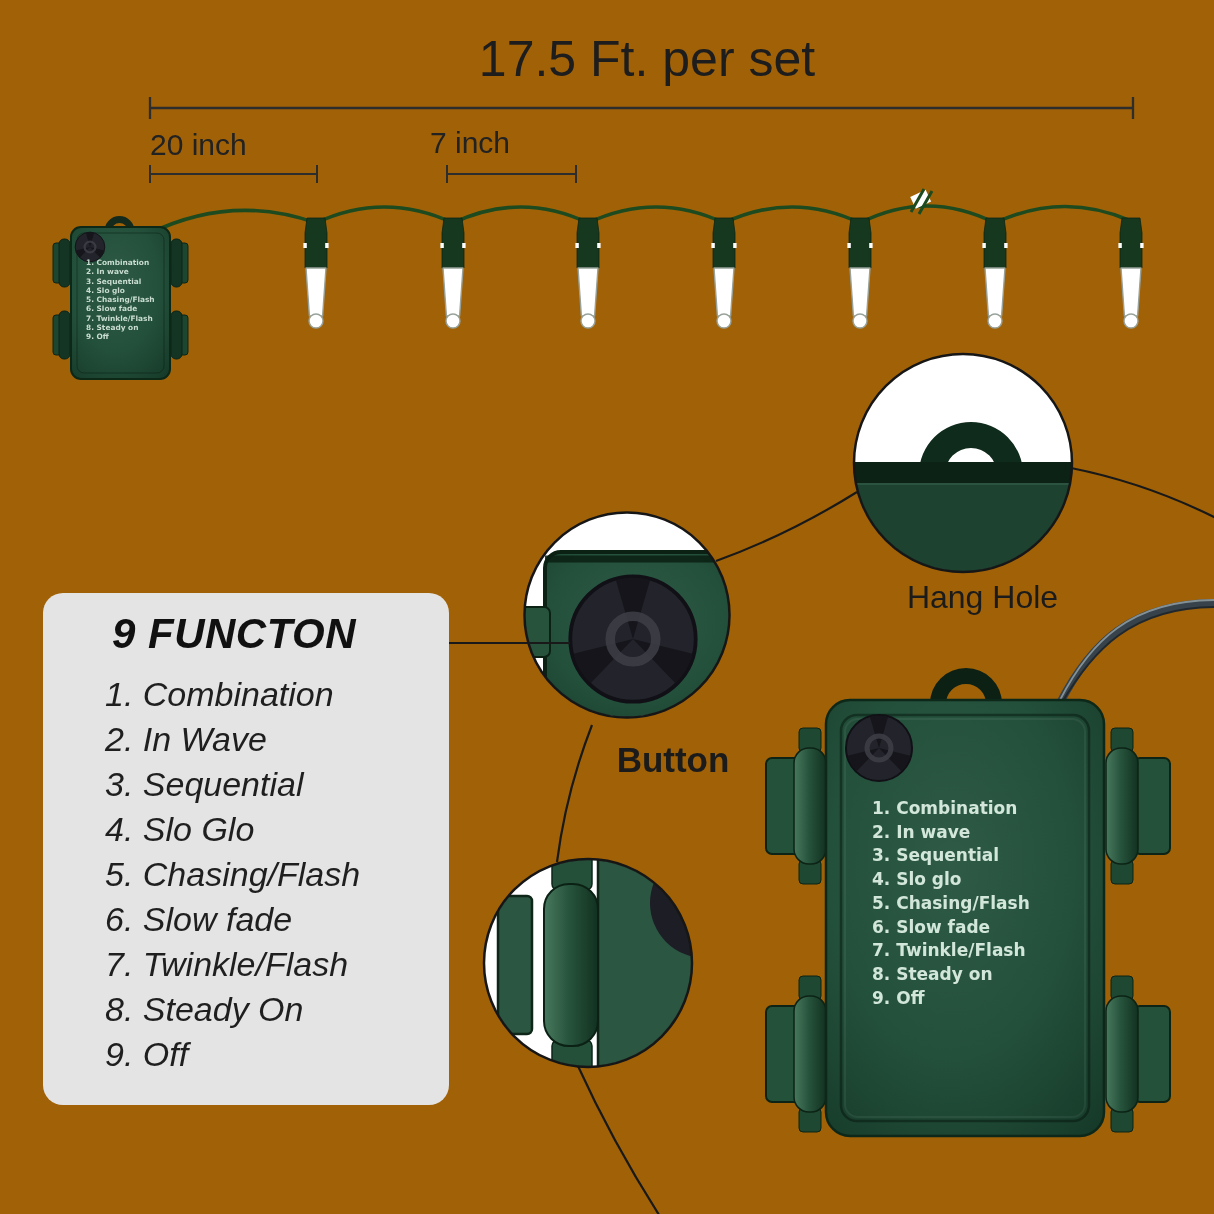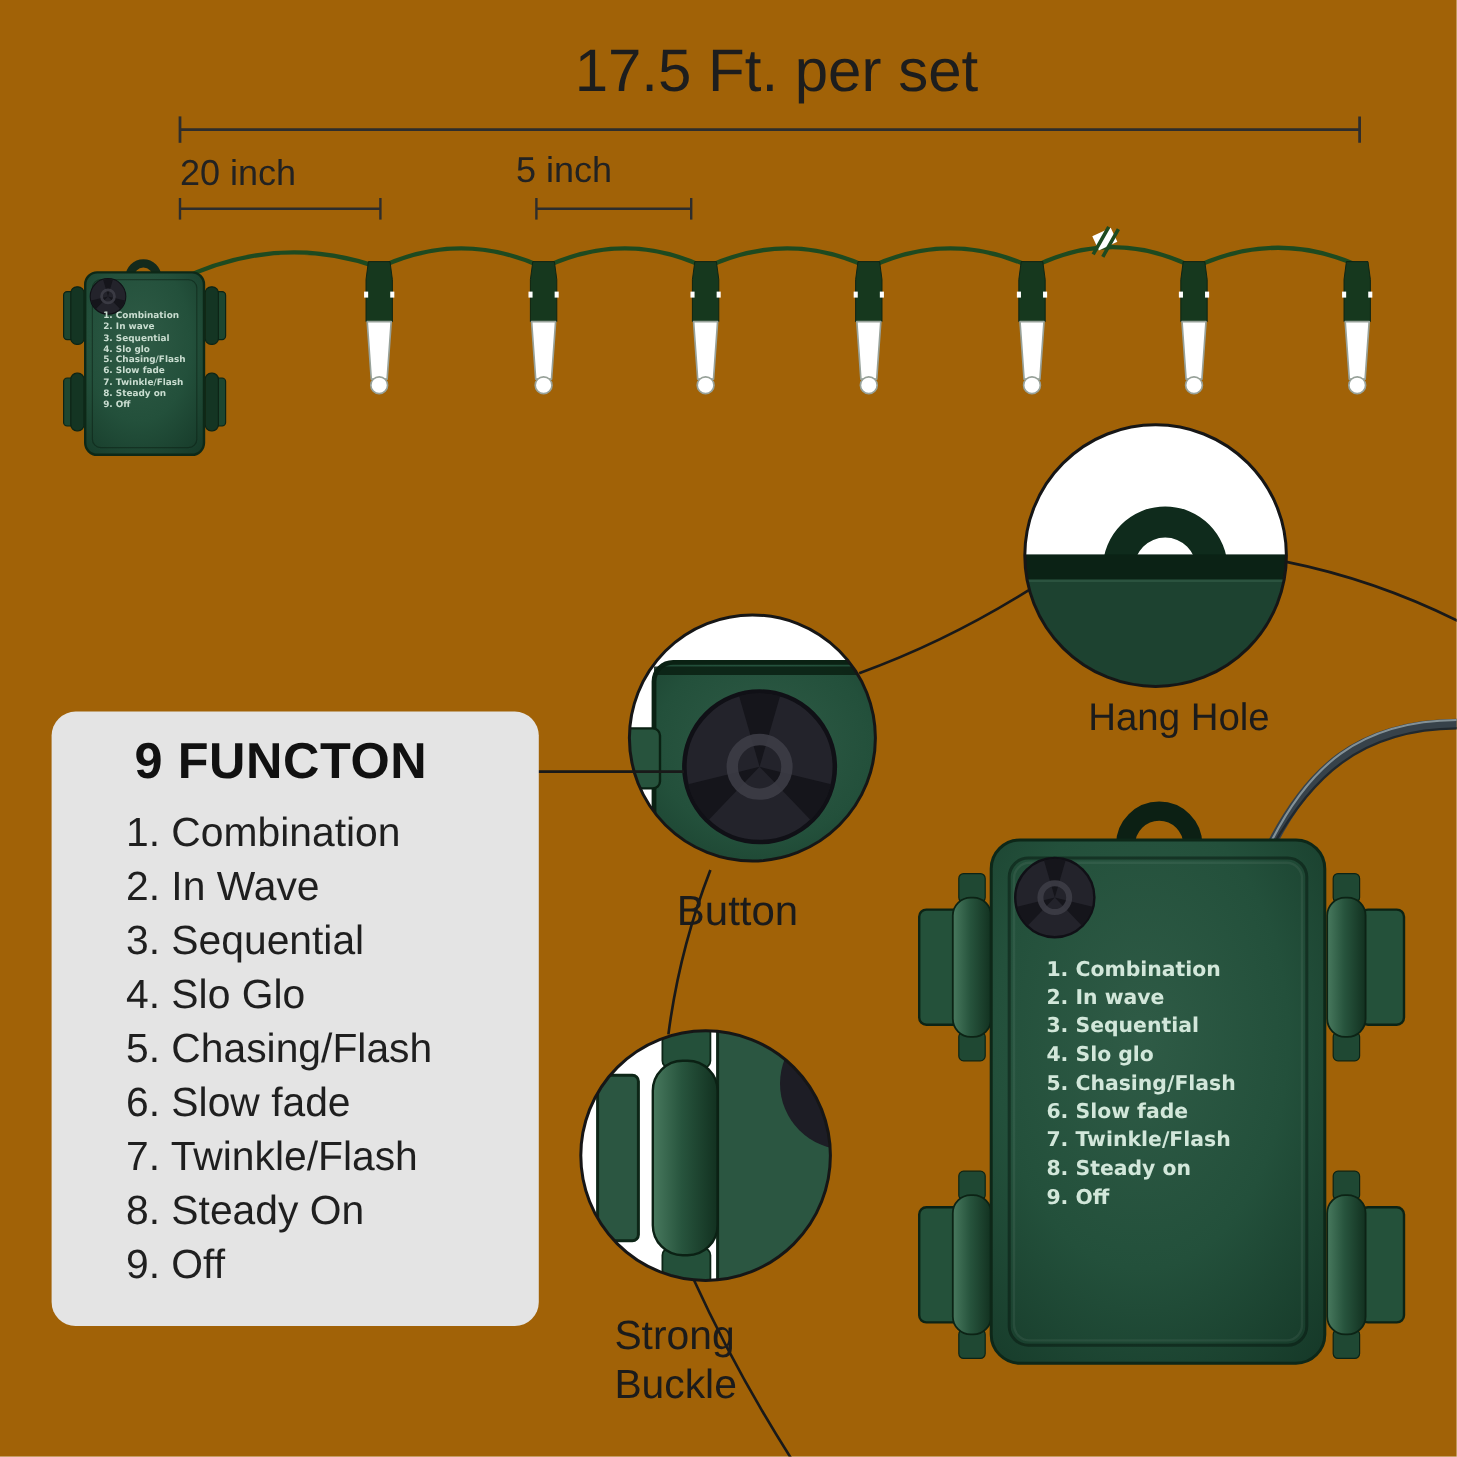--- a/index.html
+++ b/index.html
@@ -5,26 +5,26 @@
   html,body{margin:0;padding:0;background:#fff;}
   .stage{position:relative;width:1214px;height:1214px;background:#a16207;overflow:hidden;
          font-family:"Liberation Sans",sans-serif;color:#1c1c1c;}
   .stage svg{position:absolute;left:0;top:0;}
   .abs{position:absolute;}
   .title{left:407px;top:30px;width:480px;text-align:center;font-size:50px;font-weight:500;
          letter-spacing:0px;color:#1d1d1d;white-space:nowrap;}
   .dim-label{font-size:30px;font-weight:500;color:#222;white-space:nowrap;}
   .dim20{left:150px;top:128px;width:168px;}
   .dim4{left:430px;top:126px;width:160px;}
-  .panel{left:43px;top:593px;width:406px;height:512px;background:#e4e4e4;border-radius:20px;}
+  .panel{left:43px;top:593px;width:406px;height:512px;background:#e4e4e4;border-radius:20px;font-style:italic;}
   .panel-heading{position:absolute;left:69px;top:17px;font-size:42px;font-weight:700;
                  letter-spacing:0.5px;color:#111;white-space:nowrap;}
   .panel-list{position:absolute;left:62px;top:79px;font-size:34px;line-height:45px;color:#1f1f1f;}
   .callout-label{font-size:35px;color:#1b1b1b;}
-  .label-button{left:564px;top:740px;width:130px;text-align:left;}
+  .label-button{left:608px;top:740px;width:130px;text-align:center;font-weight:bold;}
   .label-hang{left:875px;top:579px;width:215px;text-align:center;font-size:32px;}
   .label-buckle{left:512px;top:1093px;width:128px;font-size:34px;line-height:41px;}
   .boxlist{color:#d2e7da;font-family:"DejaVu Sans",sans-serif;font-weight:600;}
   .boxlist-small{left:86px;top:258px;font-size:7.4px;line-height:9.3px;color:#c9ddd0;}
   .boxlist-big{left:872px;top:797px;font-size:17px;line-height:23.7px;}
 </style>
 </head>
 <body>
 
 <div class="stage">
@@ -183,40 +183,39 @@
       <use href="#fan-button" transform="translate(633,639) scale(1.9)"></use>
     </g>
     <circle cx="627" cy="615" r="102.5" fill="none" stroke="#161616" stroke-width="2.5"></circle>
   </g>
 
   <path d="M400 643 H570" stroke="#191919" stroke-width="2.2" fill="none"></path>
 </svg>
 
 <div class="abs title">17.5 Ft. per set</div>
 <div class="abs dim-label dim20">20 inch</div>
-<div class="abs dim-label dim4">5 inch</div>
+<div class="abs dim-label dim4">7 inch</div>
 
 <div class="abs panel">
   <div class="panel-heading">9 FUNCTON</div>
   <div class="panel-list">
         <div>1. Combination</div>
         <div>2. In Wave</div>
         <div>3. Sequential</div>
         <div>4. Slo Glo</div>
         <div>5. Chasing/Flash</div>
         <div>6. Slow fade</div>
         <div>7. Twinkle/Flash</div>
         <div>8. Steady On</div>
         <div>9. Off</div>
       </div>
 </div>
 
 <div class="abs callout-label label-button">Button</div>
 <div class="abs callout-label label-hang">Hang Hole</div>
-<div class="abs callout-label label-buckle">Strong Buckle</div>
 
 <div class="abs boxlist boxlist-small">
       <div>1. Combination</div>
       <div>2. In wave</div>
       <div>3. Sequential</div>
       <div>4. Slo glo</div>
       <div>5. Chasing/Flash</div>
       <div>6. Slow fade</div>
       <div>7. Twinkle/Flash</div>
       <div>8. Steady on</div>

